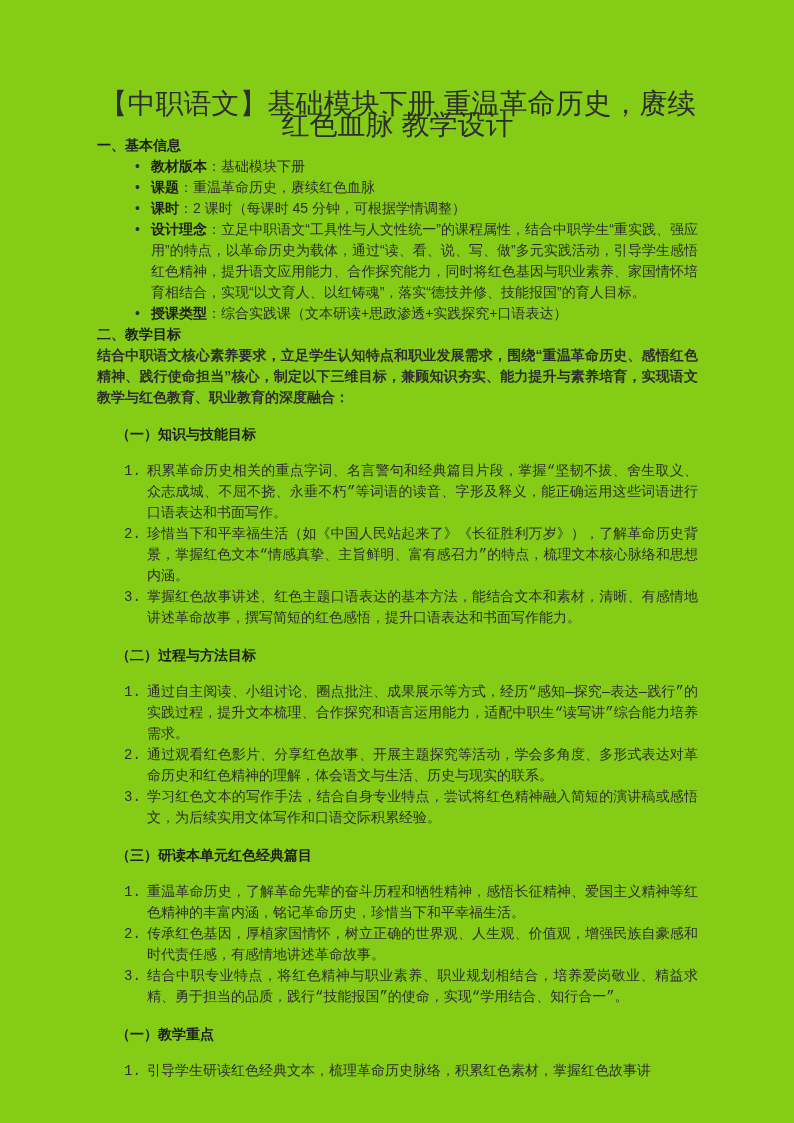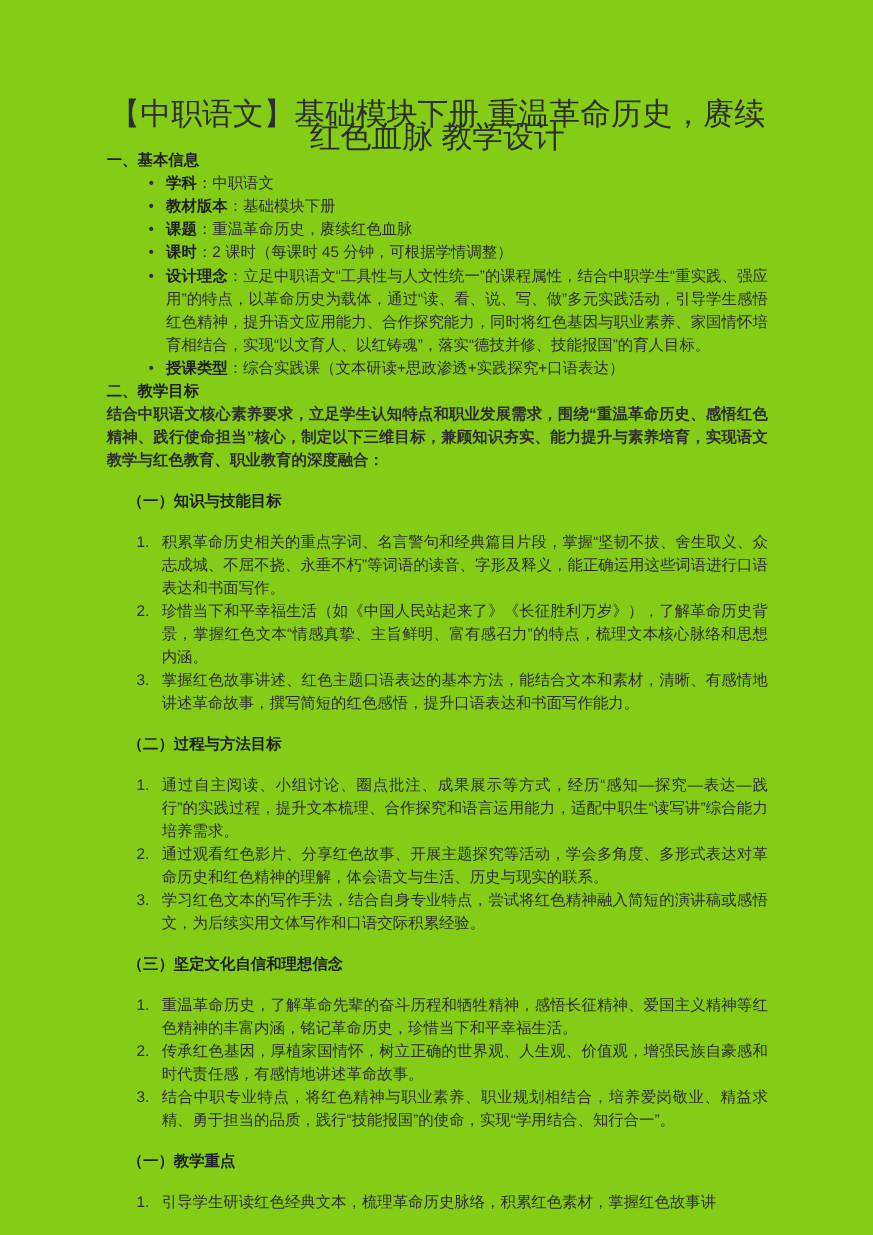--- a/index.html
+++ b/index.html
@@ -56,20 +56,21 @@
   }
   ul.bullets .lbl {
     font-weight: 700;
     color: #1f1f1f;
   }
   ol.numbered {
     margin: 0;
     padding: 0;
     list-style: none;
     counter-reset: num;
+    font-family: Liberation Mono, monospace;
   }
   ol.numbered > li {
     position: relative;
     padding-left: 50px;
     counter-increment: num;
     text-align: justify;
   }
   ol.numbered > li::before {
     content: counter(num) ".";
     position: absolute;
@@ -79,21 +80,20 @@
 </style>
 </head>
 <body>
 
 <div class="page">
 
   <h1 class="doc-title">【中职语文】基础模块下册 重温革命历史，赓续红色血脉 教学设计</h1>
 
   <div class="h1">一、基本信息</div>
   <ul class="bullets">
-    <li><span class="lbl">学科</span><span>：中职语文</span></li>
     <li><span class="lbl">教材版本</span><span>：基础模块下册</span></li>
     <li><span class="lbl">课题</span><span>：重温革命历史，赓续红色血脉</span></li>
     <li><span class="lbl">课时</span><span>：2 课时（每课时 45 分钟，可根据学情调整）</span></li>
     <li><span class="lbl">设计理念</span><span>：立足中职语文“工具性与人文性统一”的课程属性，结合中职学生“重实践、强应用”的特点，以革命历史为载体，通过“读、看、说、写、做”多元实践活动，引导学生感悟红色精神，提升语文应用能力、合作探究能力，同时将红色基因与职业素养、家国情怀培育相结合，实现“以文育人、以红铸魂”，落实“德技并修、技能报国”的育人目标。</span></li>
     <li><span class="lbl">授课类型</span><span>：综合实践课（文本研读+思政渗透+实践探究+口语表达）</span></li>
   </ul>
 
   <div class="h1">二、教学目标</div>
   <p class="para">结合中职语文核心素养要求，立足学生认知特点和职业发展需求，围绕“重温革命历史、感悟红色精神、践行使命担当”核心，制定以下三维目标，兼顾知识夯实、能力提升与素养培育，实现语文教学与红色教育、职业教育的深度融合：</p>
 
@@ -104,21 +104,21 @@
     <li>掌握红色故事讲述、红色主题口语表达的基本方法，能结合文本和素材，清晰、有感情地讲述革命故事，撰写简短的红色感悟，提升口语表达和书面写作能力。</li>
   </ol>
 
   <div class="h2">（二）过程与方法目标</div>
   <ol class="numbered">
     <li>通过自主阅读、小组讨论、圈点批注、成果展示等方式，经历“感知—探究—表达—践行”的实践过程，提升文本梳理、合作探究和语言运用能力，适配中职生“读写讲”综合能力培养需求。</li>
     <li>通过观看红色影片、分享红色故事、开展主题探究等活动，学会多角度、多形式表达对革命历史和红色精神的理解，体会语文与生活、历史与现实的联系。</li>
     <li>学习红色文本的写作手法，结合自身专业特点，尝试将红色精神融入简短的演讲稿或感悟文，为后续实用文体写作和口语交际积累经验。</li>
   </ol>
 
-  <div class="h2">（三）坚定文化自信和理想信念</div>
+  <div class="h2">（三）研读本单元红色经典篇目</div>
   <ol class="numbered">
     <li>重温革命历史，了解革命先辈的奋斗历程和牺牲精神，感悟长征精神、爱国主义精神等红色精神的丰富内涵，铭记革命历史，珍惜当下和平幸福生活。</li>
     <li>传承红色基因，厚植家国情怀，树立正确的世界观、人生观、价值观，增强民族自豪感和时代责任感，有感情地讲述革命故事。</li>
     <li>结合中职专业特点，将红色精神与职业素养、职业规划相结合，培养爱岗敬业、精益求精、勇于担当的品质，践行“技能报国”的使命，实现“学用结合、知行合一”。</li>
   </ol>
 
   <div class="h2">（一）教学重点</div>
   <ol class="numbered">
     <li>引导学生研读红色经典文本，梳理革命历史脉络，积累红色素材，掌握红色故事讲</li>
   </ol>

